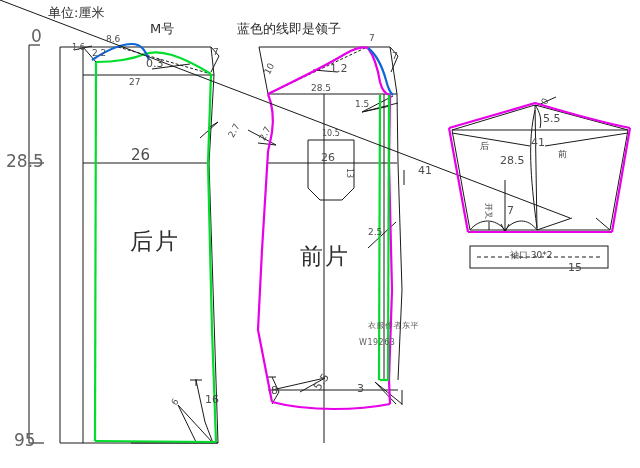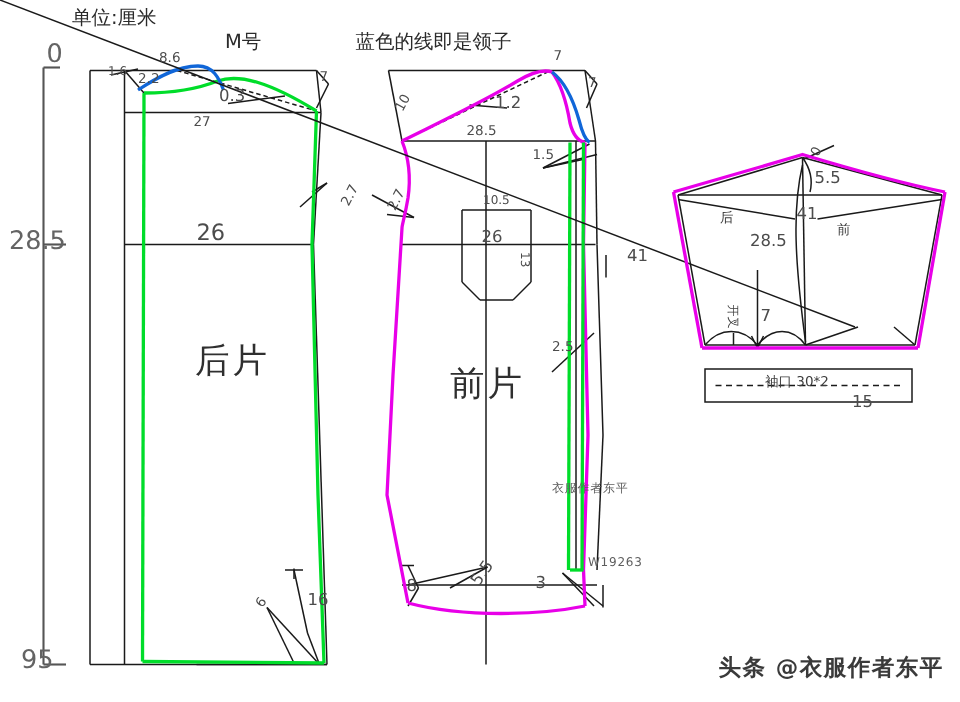--- a/index.html
+++ b/index.html
@@ -303,28 +303,27 @@
   <div class="lbl num md" style="left:271px; top:385px;">8</div>
   <div class="lbl num md rot-diag2" style="left:312px; top:386px;">5.5</div>
   <div class="lbl num md" style="left:357px; top:383px;">3</div>
   <div class="lbl cjk piece-name" style="left:300px; top:245px;">前片</div>
 
   <div class="lbl num tiny" style="left:322px; top:130px;">10.5</div>
   <div class="lbl num md" style="left:321px; top:152px;">26</div>
   <div class="lbl num tiny rot-vert" style="left:353px; top:168px;">13</div>
 
   <div class="lbl cjk watermark-main" style="left:368px; top:322px;">衣服作者东平</div>
-  <div class="lbl watermark-main" style="left:392px; top:339px;margin-top:32px;">W19263</div>
+  <div class="lbl watermark-main" style="left:359px; top:339px;">W19263</div>
 
   <div class="lbl num sm rot-diag" style="left:540px; top:102px;">0</div>
   <div class="lbl num md" style="left:543px; top:113px;">5.5</div>
   <div class="lbl num md" style="left:531px; top:137px;">41</div>
   <div class="lbl num md" style="left:500px; top:155px;">28.5</div>
   <div class="lbl num md" style="left:507px; top:205px;">7</div>
   <div class="lbl num md" style="left:568px; top:214px;margin-top:48px;">15</div>
   <div class="lbl cjk sm" style="left:480px; top:142px;">后</div>
   <div class="lbl cjk sm" style="left:558px; top:150px;">前</div>
   <div class="lbl cjk tiny rot-vert" style="left:492px; top:203px;">开叉</div>
   <div class="lbl cjk sm" style="left:510px; top:251px;">袖口  30*2</div>
 
-  <div class="lbl cjk watermark-bottom" style="left:479px; top:438px;">头条 @衣服作者东平</div>
 
 </div>
 
 </body></html>

